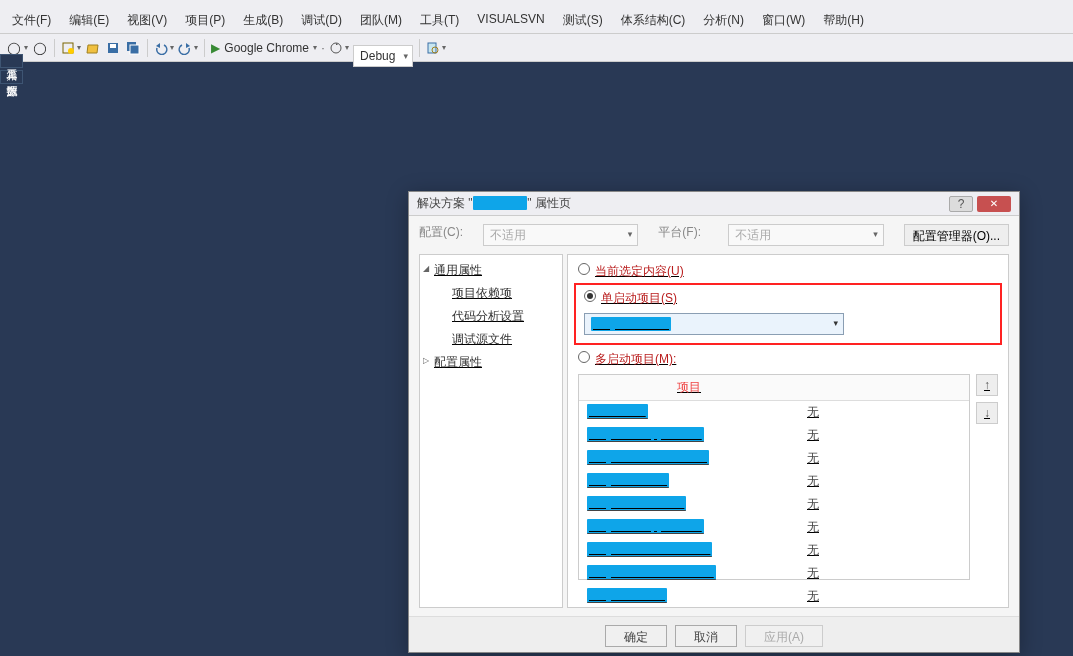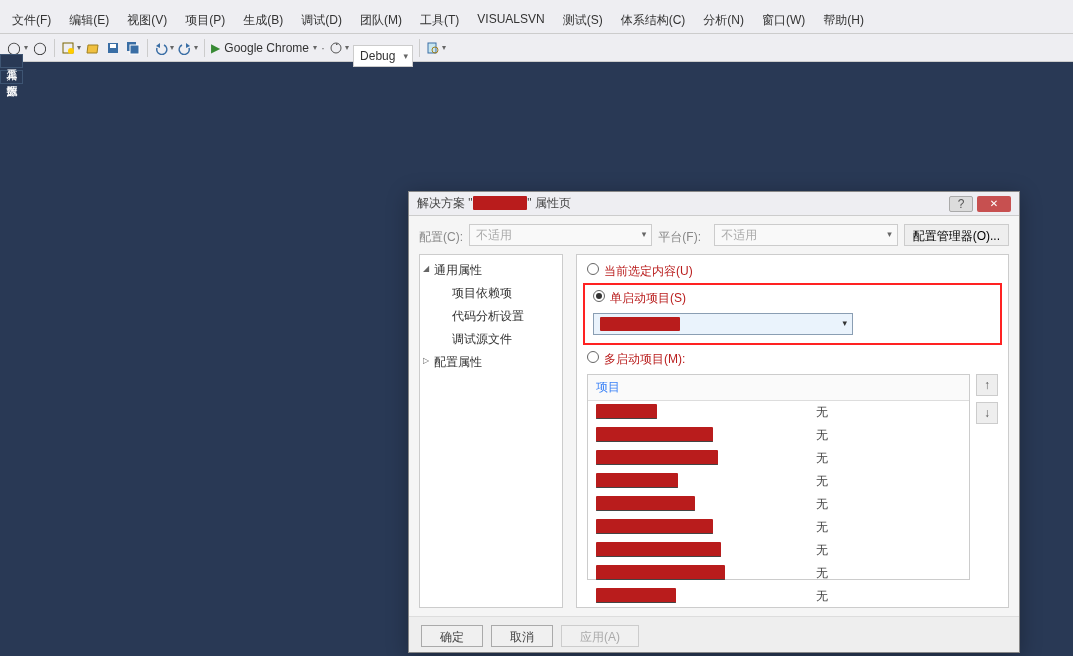--- a/index.html
+++ b/index.html
@@ -20,31 +20,31 @@
     
     .side-tabs { position: absolute; left: 0; top: 54px; width: 22px; color: #fff; }
     .side-tab { writing-mode: vertical-rl; padding: 6px 3px; font-size: 11px; background: #293955; border: 1px solid #3e5573; margin-bottom: 2px; }
     
     .dialog { position: absolute; left: 408px; top: 191px; width: 612px; height: 462px; background: #f5f5f5; border: 1px solid #888; box-shadow: 0 4px 20px rgba(0,0,0,0.3); display: flex; flex-direction: column; }
     .dlg-title { background: #eeeef2; padding: 4px 8px; display: flex; align-items: center; gap: 4px; border-bottom: 1px solid #ccc; height: 24px; }
     .dlg-title-text { flex: 1; color: #444; }
     .dlg-help { width: 24px; height: 16px; background: #dcdcdc; border: 1px solid #aaa; border-radius: 2px; text-align: center; line-height: 14px; color: #555; }
     .dlg-close { width: 34px; height: 16px; background: #c75050; border-radius: 2px; text-align: center; color: #fff; font-size: 10px; line-height: 16px; }
     
-    .redact { background: #b91c1c; color: transparent; border-radius: 1px; padding: 0 2px; }
+    .redact { background: #0ea5e9; color: transparent; border-radius: 1px; padding: 0 2px; }
     .redact-und { border-bottom: 1px solid #444; }
     
-    .dlg-top-row { display: flex; align-items: flex-end; gap: 6px; padding: 8px 10px; }
+    .dlg-top-row { display: flex; align-items: flex-start; gap: 20px; padding: 8px 10px; }
     .dlg-lbl { color: #888; width: 44px; }
     .combo { flex: 1; border: 1px solid #ccc; background: #fff; padding: 3px 16px 3px 6px; position: relative; color: #555; height: 22px; display: flex; align-items: center; }
     .combo.disabled { color: #aaa; background: #f9f9f9; }
     .combo::after { content: "▾"; position: absolute; right: 5px; top: 4px; font-size: 9px; color: #666; }
     .cfg-btn { border: 1px solid #ccc; background: #eee; padding: 3px 8px; height: 22px; }
     
-    .dlg-body { flex: 1; display: flex; gap: 13px; padding: 0 10px 8px 10px; overflow: hidden; }
+    .dlg-body { flex: 1; display: flex; gap: 4px; padding: 0 10px 8px 10px; overflow: hidden; text-decoration: underline; }
     
     .tree-pane { width: 144px; border: 1px solid #ccc; background: #fff; padding: 4px 0; }
     .tree-item { padding: 3px 6px 3px 20px; color: #333; cursor: default; position: relative; }
     .tree-item.top { padding-left: 14px; }
     .tree-item.top::before { content: "◢"; font-size: 8px; position: absolute; left: 3px; top: 5px; color: #666; }
     .tree-item.top.collapsed::before { content: "▷"; }
     .tree-item.sel { background: #3399ff; color: #fff; }
     .tree-child { padding-left: 32px; }
     
     .right-pane { flex: 1; border: 1px solid #ccc; background: #fff; padding: 8px 10px; position: relative; overflow: hidden; }
@@ -53,32 +53,32 @@
     .radio.checked::after { content: ""; width: 6px; height: 6px; background: #333; border-radius: 50%; position: absolute; left: 2px; top: 2px; }
     
     .highlight-box { border: 2px solid #ff2222; padding: 5px 8px 8px 8px; margin: -3px -4px 6px -4px; }
     
     .proj-combo { border: 1px solid #8a9eb3; background: #eaf3fc; padding: 3px 16px 3px 6px; position: relative; width: 260px; height: 22px; }
     .proj-combo::after { content: "▾"; position: absolute; right: 5px; top: 4px; font-size: 9px; color: #333; }
     
     .multi-area { display: flex; gap: 6px; }
     .grid-box { border: 1px solid #ccc; background: #fff; flex: 1; height: 206px; }
     .grid-head { display: flex; border-bottom: 1px solid #ddd; background: #fafafa; }
-    .grid-col { padding: 4px 8px; color: #3b82f6; }
+    .grid-col { padding: 4px 8px; color: #ef4444; text-align: center; }
     .grid-col.c1 { width: 220px; }
     .grid-col.c2 { flex: 1; }
     .grid-row { display: flex; padding: 2px 0; }
     .grid-cell { padding: 1px 8px; color: #444; }
     .grid-cell.c1 { width: 220px; }
     .grid-cell.c2 { flex: 1; }
     
     .arrow-btns { display: flex; flex-direction: column; gap: 6px; }
     .arrow-btn { width: 22px; height: 22px; border: 1px solid #ccc; background: #eee; text-align: center; line-height: 20px; color: #555; }
     
-    .dlg-footer { padding: 8px 12px; background: #eee; border-top: 1px solid #ddd; display: flex; justify-content: flex-start; gap: 8px; height: 36px; }
+    .dlg-footer { padding: 8px 12px; background: #eee; border-top: 1px solid #ddd; display: flex; justify-content: center; gap: 8px; height: 36px; }
     .dlg-btn { border: 1px solid #aaa; background: #f0f0f0; padding: 3px 18px; height: 22px; color: #444; }
     .dlg-btn.dis { color: #aaa; border-color: #ccc; }
     
     svg.ico { width: 14px; height: 14px; }
   </style>
 </head>
 <body>
 
 <div class="top-bars">
   <div class="title-bar"></div>

